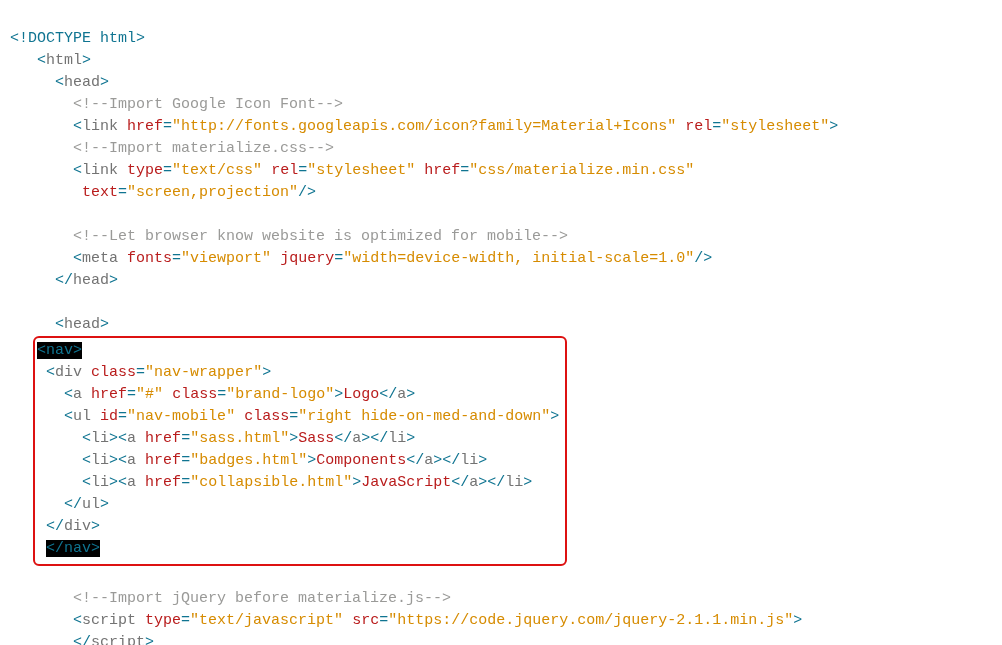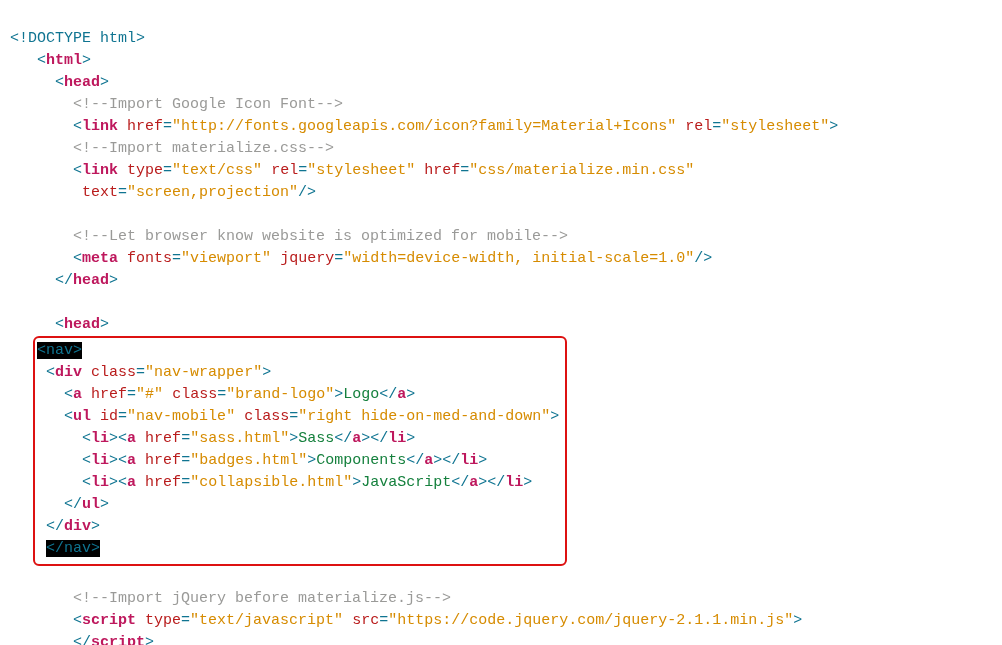--- a/index.html
+++ b/index.html
@@ -9,25 +9,25 @@
     line-height:22px;
     color:#333;
     background:#fff;
     white-space:pre;
     padding:6px 0 10px 10px;
     width:1002px;
     box-sizing:border-box;
     overflow:hidden;
   }
   .punc{color:#0f7491}         
-  .tag{color:#be185d;font-weight:bold}
+  .tag{color:#737373;font-weight:normal}
   .attr{color:#b91c1c}         
   .str{color:#d68b00}          
   .cmt{color:#9a9a98}          
-  .txt{color:#15803d}
+  .txt{color:#b91c1c}
   .hl{background:#000000}      
   .box{
     border:2px solid #d11;
     border-radius:6px;
     display:inline-block;
     padding:2px 6px 4px 2px;
     margin-left:-4px;
     vertical-align:top;
   }
 </style>

